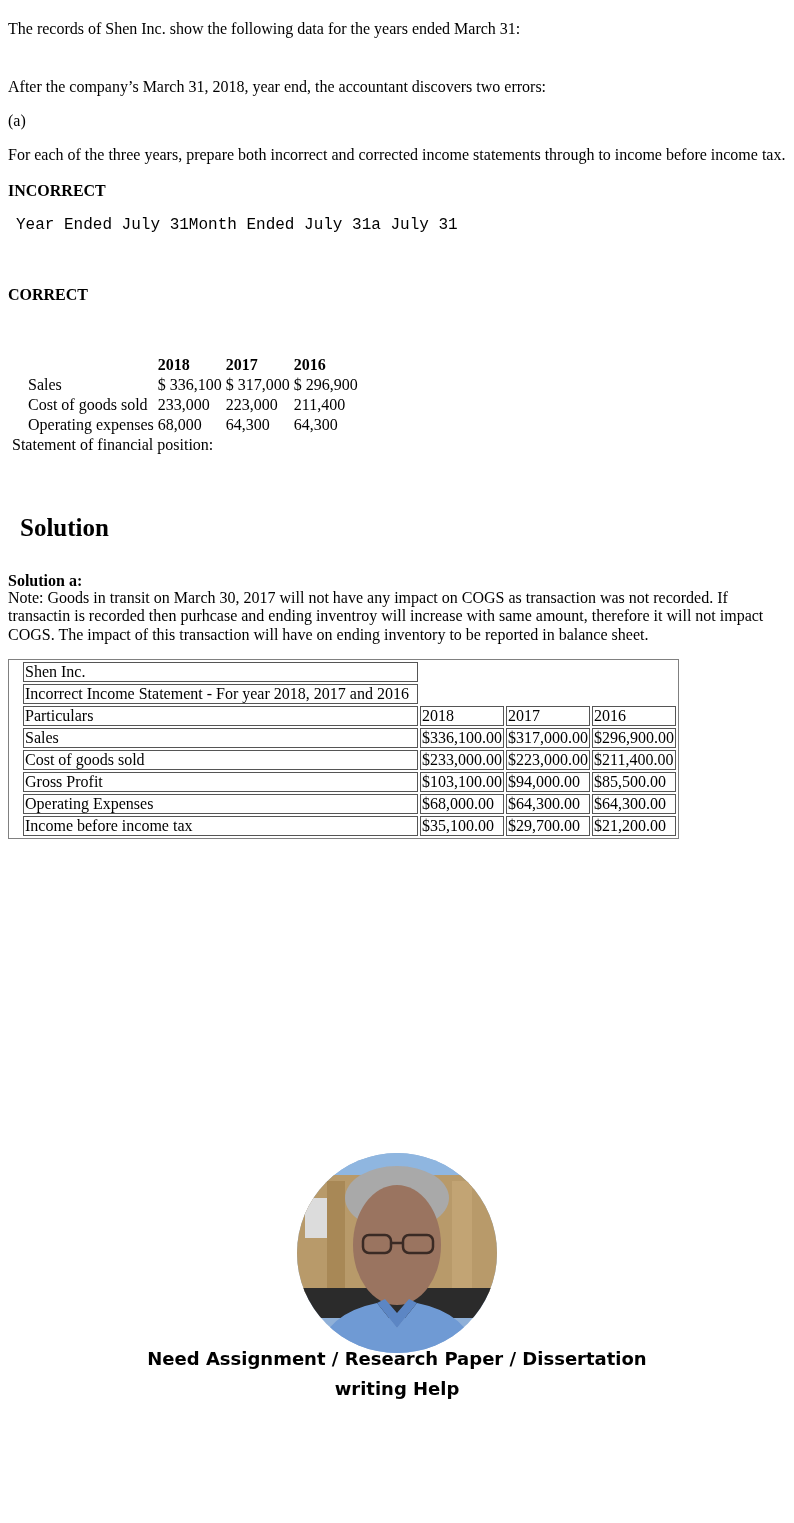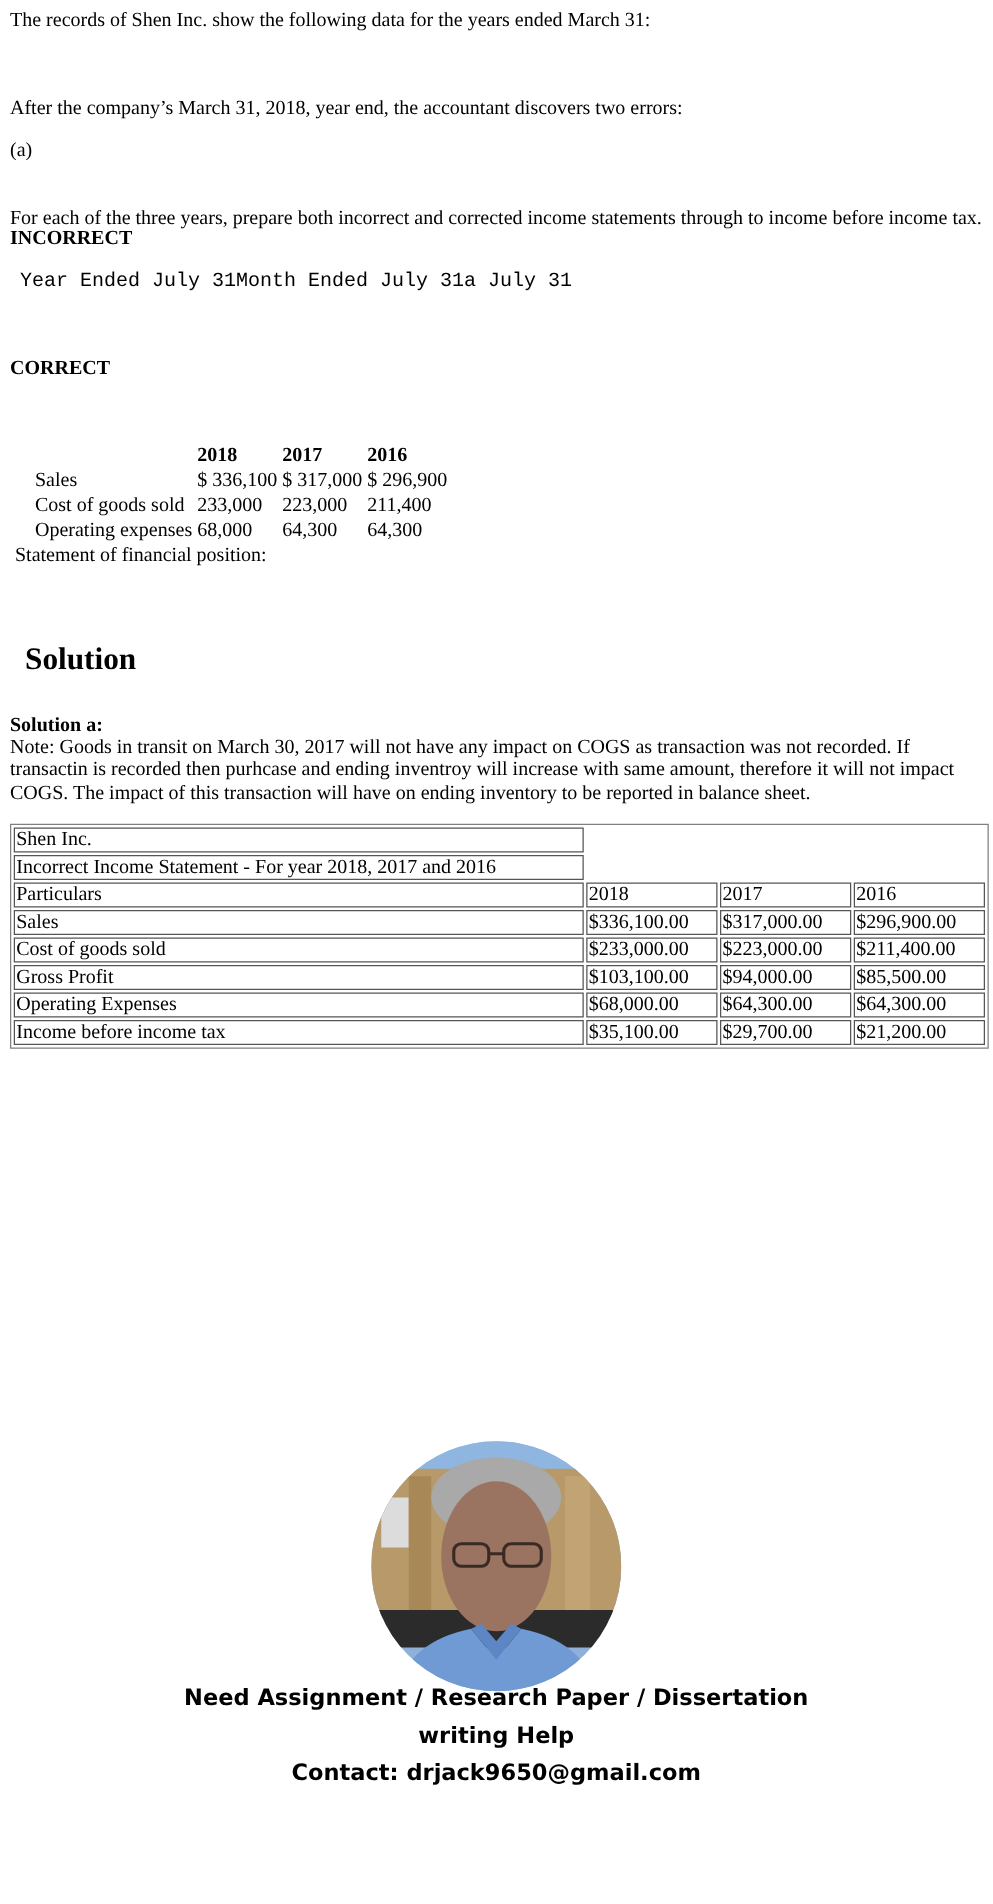--- a/index.html
+++ b/index.html
@@ -23,21 +23,22 @@
     table.data td { padding: 0 1px; height: 18px; line-height: 18px; vertical-align: middle; }
     table.data td.lbl { padding-left: 2px; }
     table.data td.ind { padding-left: 18px; }
     table.data th { font-weight: bold; text-align: left; padding: 0 1px; height: 18px; line-height: 18px; }
 
     
     table.sol-t {
       position: absolute; left: 8px; top: 659px;
       border: 1px solid #808080;
       border-collapse: separate; border-spacing: 2px;
-      width: 783px;
+      width: 671px;
+      padding-left: 12px;
     }
     table.sol-t td {
       border: 1px solid #555;
       padding: 0 1px;
       height: 18px;
       line-height: 18px;
       white-space: nowrap;
     }
     table.sol-t td.empty { border: none; }
     table.sol-t td.name { width: 452px; }
@@ -51,24 +52,24 @@
     .promo {
       position: absolute; left: 0; top: 1344px; width: 794px;
       text-align: center;
       font-family: "DejaVu Sans", sans-serif;
       font-weight: bold; font-size: 18px; line-height: 30px;
     }
   </style>
 </head>
 <body>
 
-<div class="abs p" style="top:8px;">The records of Shen Inc. show the following data for the years ended March 31:</div>
+<div class="abs p" style="top:20px;">The records of Shen Inc. show the following data for the years ended March 31:</div>
 <div class="abs p" style="top:78px;">After the company’s March 31, 2018, year end, the accountant discovers two errors:</div>
 <div class="abs p" style="top:112px;">(a)</div>
-<div class="abs p" style="top:146px;margin-top:20px;">For each of the three years, prepare both incorrect and corrected income statements through to income before income tax.</div>
+<div class="abs p" style="top:146px;">For each of the three years, prepare both incorrect and corrected income statements through to income before income tax.</div>
 <div class="abs p b" style="top:182px;">INCORRECT</div>
 <div class="abs" style="left:16px; top:216px;font-family:Liberation Mono, monospace;">Year Ended July 31Month Ended July 31a July 31</div>
 <div class="abs p b" style="top:286px;">CORRECT</div>
 
 <table class="data">
   <tbody>
       <tr>
     <td></td>
     <th>2018</th>
     <th>2017</th>
@@ -165,14 +166,13 @@
     <rect x="106" y="82" width="30" height="18" rx="6" fill="none" stroke="#3a2a24" stroke-width="2.5"></rect>
     <line x1="94" y1="90" x2="106" y2="90" stroke="#3a2a24" stroke-width="2.5"></line>
     <path d="M20 200 Q30 160 80 150 L100 175 L120 150 Q170 160 180 200 Z" fill="#6f9ad4"></path>
     <path d="M80 150 L100 175 L120 150 L112 146 L100 160 L88 146 Z" fill="#5c86c4"></path>
   </svg>
 </div>
 
 <div class="promo">
   <div>Need Assignment / Research Paper / Dissertation</div>
   <div>writing Help</div>
-  <div>Contact: drjack9650@gmail.com</div>
 </div>
 
 </body></html>

